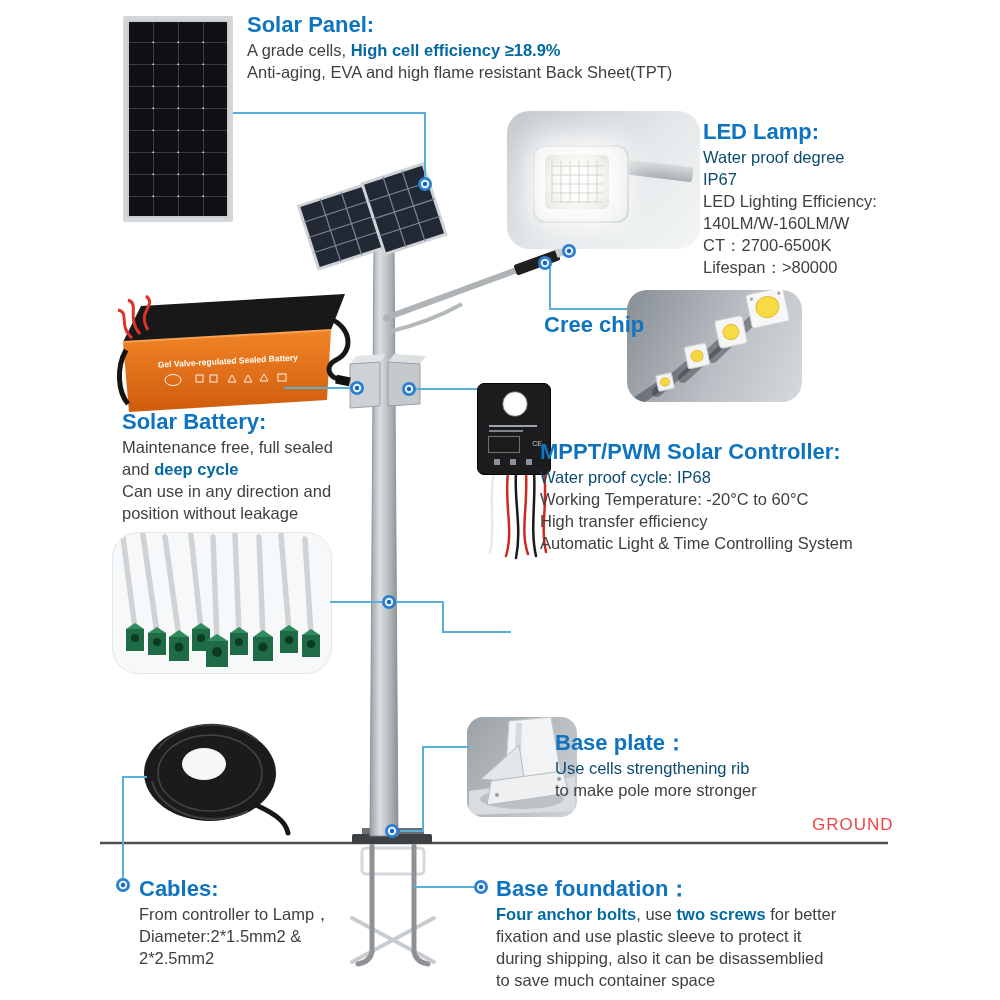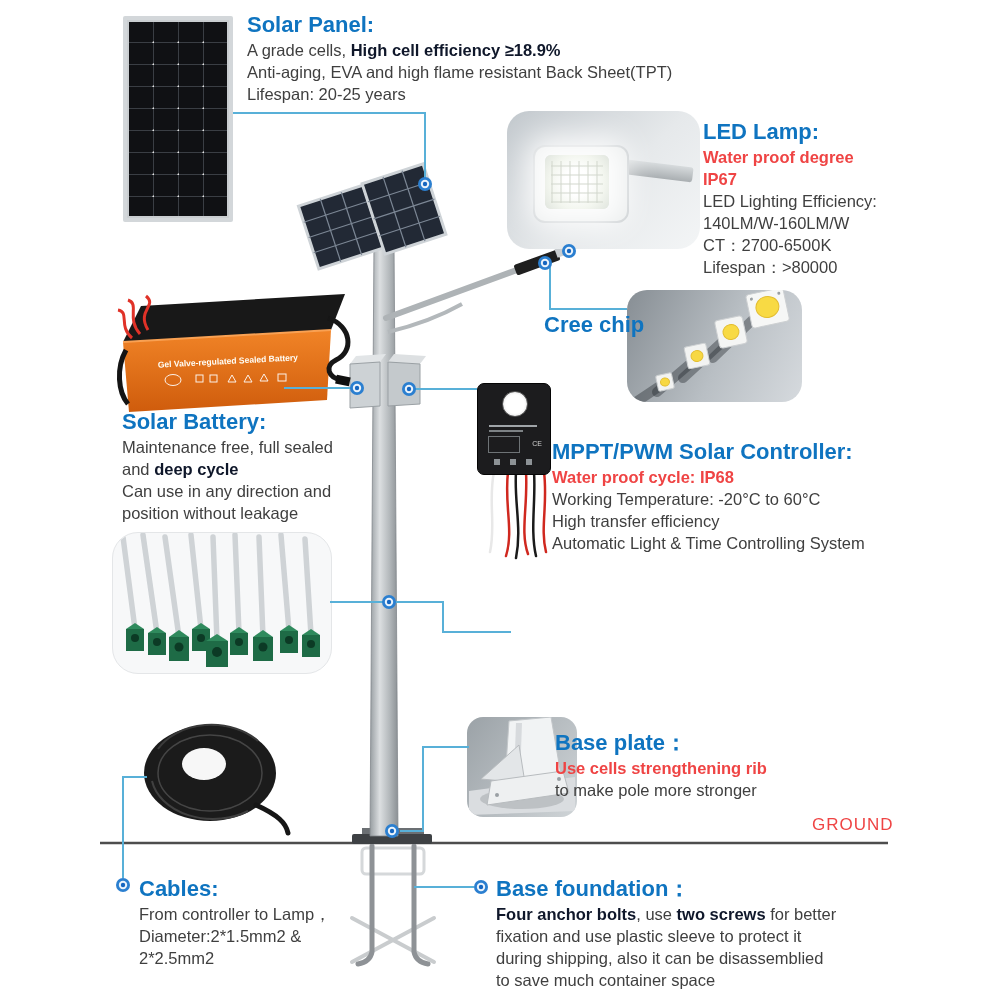--- a/index.html
+++ b/index.html
@@ -4,22 +4,22 @@
 <style>
   html,body{margin:0;padding:0;background:#fff}
   .canvas{position:relative;width:1000px;height:1000px;background:#ffffff;
           font-family:"Liberation Sans",sans-serif;overflow:hidden}
   svg{display:block}
   .layer{position:absolute;left:0;top:0}
   .photo{position:absolute;overflow:hidden}
   .tb{position:absolute;z-index:20;color:#3f3f3f}
   .tb .h{font-size:22px;font-weight:700;color:#0f74c0;line-height:24px;margin-bottom:2px;white-space:nowrap}
   .tb .ln{font-size:16.5px;line-height:22px;white-space:nowrap}
-  .tb .ln b{color:#0f172a}
-  .tb .ln.b{font-weight:700;color:#ef4444}
+  .tb .ln b{color:#0369a1}
+  .tb .ln.b{font-weight:400;color:#0c4a6e}
   .ground-label{position:absolute;left:812px;top:815px;z-index:20;font-size:17px;color:#ef4444;letter-spacing:1px}
   
   .lamp-head{position:absolute;left:26px;top:34px;width:92px;height:74px;border-radius:12px;
              background:#e7eaea;border:2px solid #c3c8cb}
   .lamp-led{position:absolute;left:10px;top:8px;width:64px;height:54px;border-radius:6px;
             background:radial-gradient(circle,#ffffff 30%,#f3f6ef 65%,#e0e5de 100%);
             box-shadow:0 0 30px 18px rgba(255,255,255,.92)}
   .lamp-led:after{content:"";position:absolute;inset:6px;
             background:repeating-linear-gradient(90deg,rgba(210,215,205,.5) 0 2px,transparent 2px 9px),
                        repeating-linear-gradient(0deg,rgba(210,215,205,.5) 0 2px,transparent 2px 9px)}
@@ -357,21 +357,20 @@
           <circle cx="123" cy="885" r="4.2" fill="#eaf3fb"></circle>
           <circle cx="123" cy="885" r="2.2" fill="#1566c0"></circle>
         </g>
     </g>
   </svg>
 
   <div class="tb" style="left:247px;top:13px">
     <div class="h">Solar Panel:</div>
     <div class="ln"><span>A grade cells, </span><b>High cell efficiency ≥18.9%</b></div>
     <div class="ln">Anti-aging, EVA and high flame resistant Back Sheet(TPT)</div>
-    <div class="ln">Lifespan: 20-25 years</div>
   </div>
 
   <div class="tb" style="left:703px;top:120px">
     <div class="h">LED Lamp:</div>
     <div class="ln b">Water proof degree</div>
     <div class="ln b">IP67</div>
     <div class="ln">LED Lighting Efficiency:</div>
     <div class="ln">140LM/W-160LM/W</div>
     <div class="ln">CT：2700-6500K</div>
     <div class="ln">Lifespan：&gt;80000</div>
@@ -382,21 +381,21 @@
   </div>
 
   <div class="tb" style="left:122px;top:410px">
     <div class="h">Solar Battery:</div>
     <div class="ln">Maintenance free, full sealed</div>
     <div class="ln"><span>and </span><b>deep cycle</b></div>
     <div class="ln">Can use in any direction and</div>
     <div class="ln">position without leakage</div>
   </div>
 
-  <div class="tb" style="left:552px;top:440px">
+  <div class="tb" style="left:540px;top:440px">
     <div class="h">MPPT/PWM Solar Controller:</div>
     <div class="ln b">Water proof cycle: IP68</div>
     <div class="ln">Working Temperature: -20°C to 60°C</div>
     <div class="ln">High transfer efficiency</div>
     <div class="ln">Automatic Light &amp; Time Controlling System</div>
   </div>
 
 
   <div class="tb" style="left:555px;top:731px">
     <div class="h">Base plate：</div>

